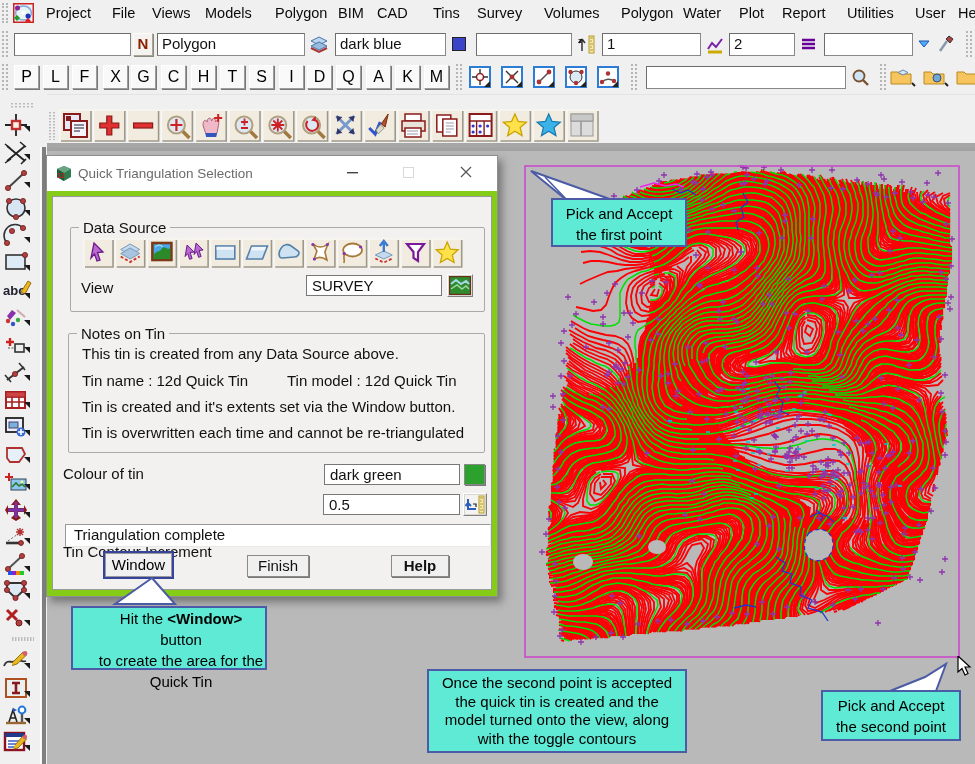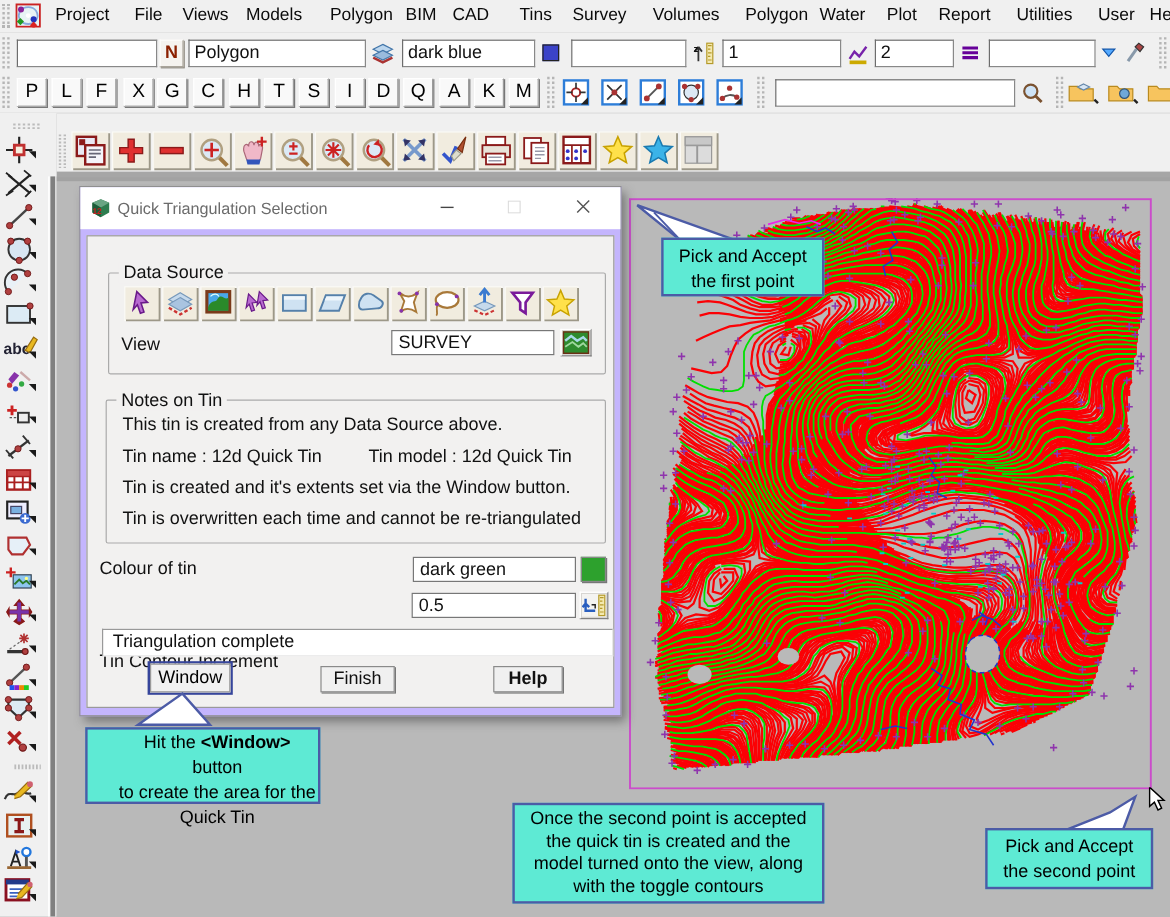--- a/index.html
+++ b/index.html
@@ -16,21 +16,21 @@
   .grip { width:6px; border-left:2px dotted #b5b5b5; border-right:2px dotted #b5b5b5; }
   .field { background:#fff; border:1px solid #888; border-top-color:#6d6d6d; border-left-color:#6d6d6d; font-size:15px; color:#111; padding:1px 4px; }
   .tbtn { background:transparent; border:1px solid transparent; }
   .nbtn { background:#f5f3ef; border:1px solid #a9a49a; border-top-color:#fdfcfa; border-left-color:#fdfcfa; box-shadow:1px 1px 0 #8d887e; }
   .letter { width:25px; height:24px; background:#f9f9f9; border:1px solid #9c9c9c; border-top-color:#fff; border-left-color:#fff; box-shadow:1px 1px 0 #787878; font-size:16px; color:#000; text-align:center; line-height:21px; }
   .snapb { width:22px; height:22px; background:#fff; border:2px solid #2d7dd8; }
   .corner { position:absolute; right:-1px; bottom:-1px; width:0; height:0; border-left:6px solid transparent; border-bottom:6px solid #222; }
   
   #workspace { left:47px; top:147px; width:928px; height:617px; background:#b9b9b9; border-top:4px solid #a2a2a2; }
   
-  #dialog { left:66px; top:155px; width:452px; height:442px; background:#c4b5fd; border:1px solid #8f8f8f; box-shadow:4px 5px 8px rgba(60,60,60,.55); }
+  #dialog { left:46px; top:155px; width:452px; height:442px; background:#84cc16; border:1px solid #8f8f8f; box-shadow:4px 5px 8px rgba(60,60,60,.55); }
   #dtitle { left:0; top:0; width:450px; height:35px; background:#fff; }
   #dtitle .ttext { position:absolute; left:31px; top:10px; font-size:13.5px; color:#6b6b6b; }
   #dbody { left:5px; top:40px; width:440px; height:394px; border:1px solid #9a9a9a; background:#f2f1f0; }
   .gbox { position:absolute; border:1px solid #aaa; border-radius:2px; }
   .glabel { position:absolute; top:-9px; left:8px; background:#f2f1f0; padding:0 4px; font-size:15px; color:#111; }
   .dlabel { position:absolute; font-size:15px; color:#111; }
   .dfield { position:absolute; background:#fff; border:1px solid #777; font-size:15px; color:#111; padding:0 5px; line-height:19px; }
   .dbtn { position:absolute; background:#f0f0f0; border:1px solid #8a8a8a; box-shadow:1px 1px 0 #777; font-size:15px; color:#111; text-align:center; }
   .icb { position:absolute; width:28px; height:26px; background:#f4f3f1; border:1px solid #fff; border-right-color:#808080; border-bottom-color:#808080; box-shadow:0 0 0 1px #d7d5d2 inset; }
   

